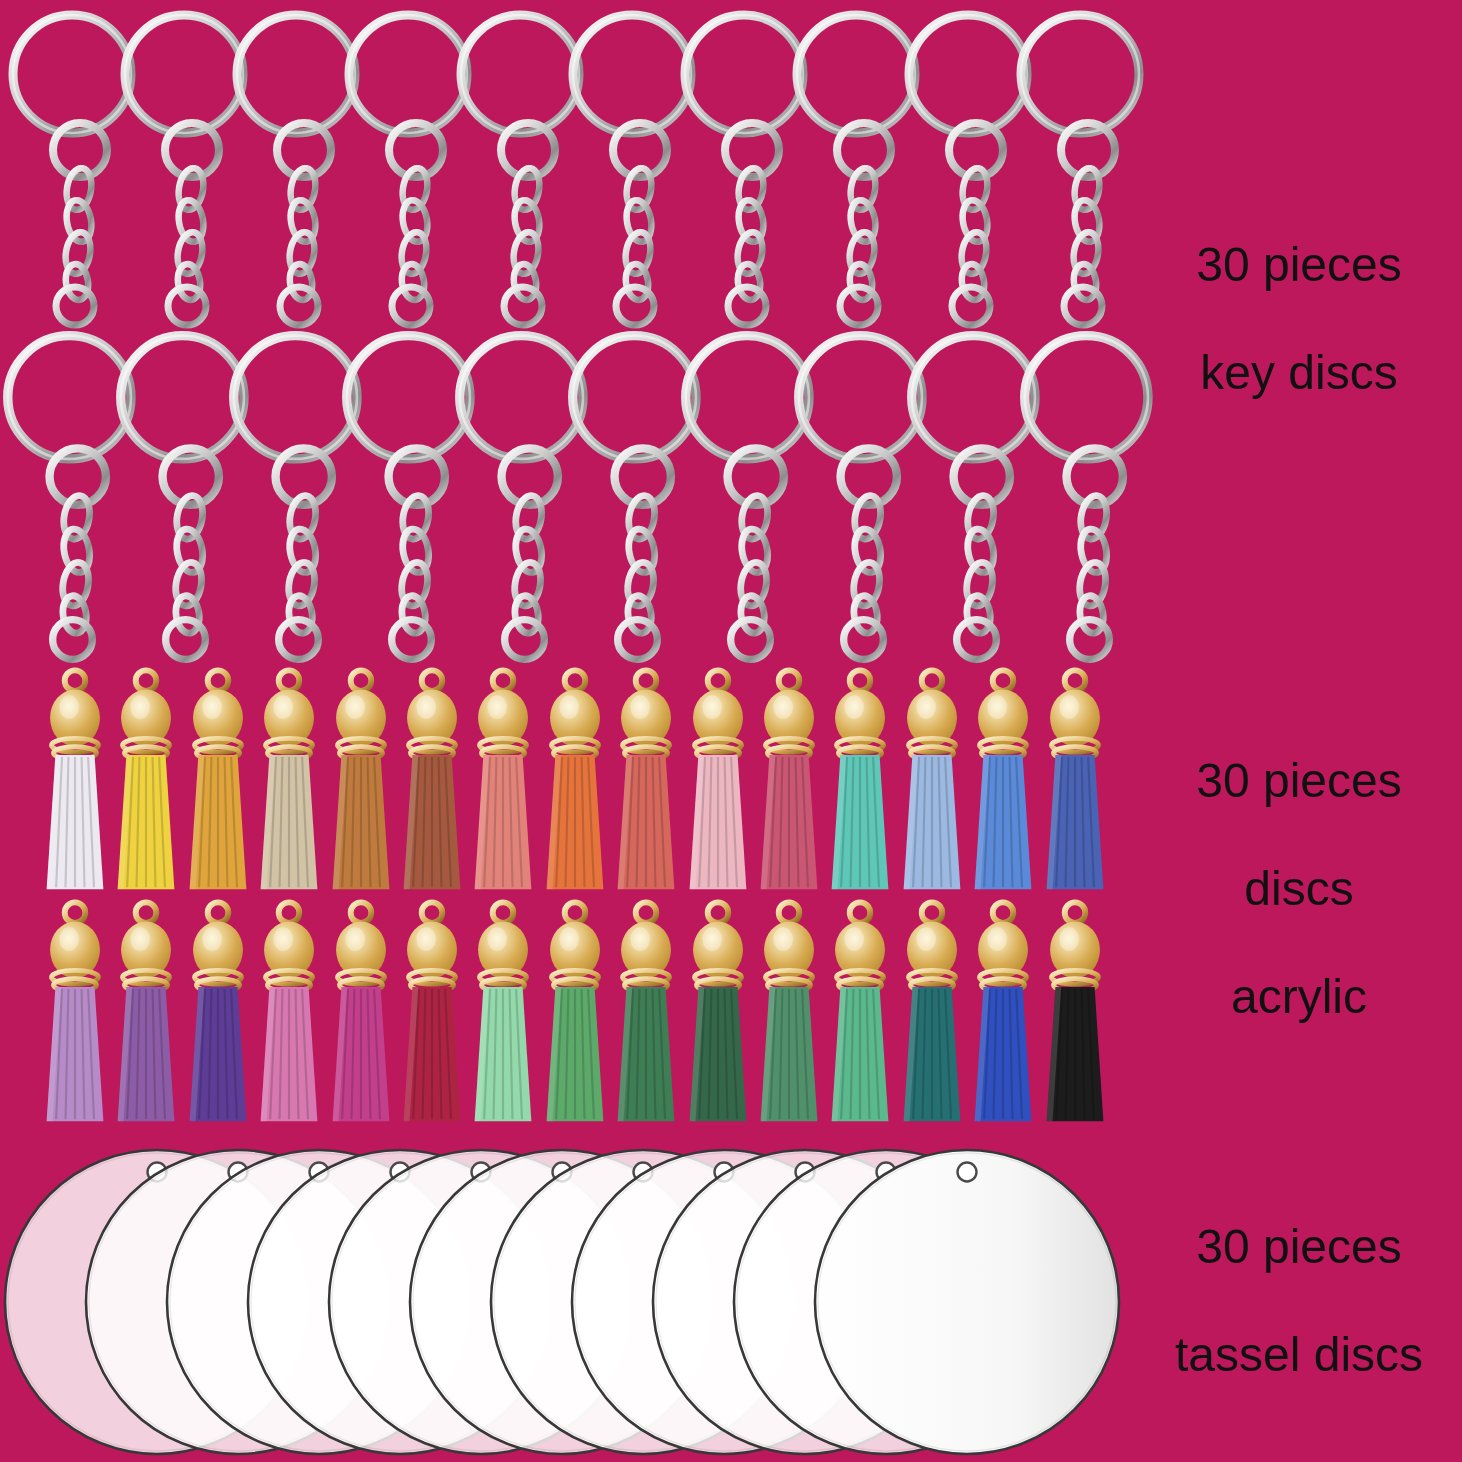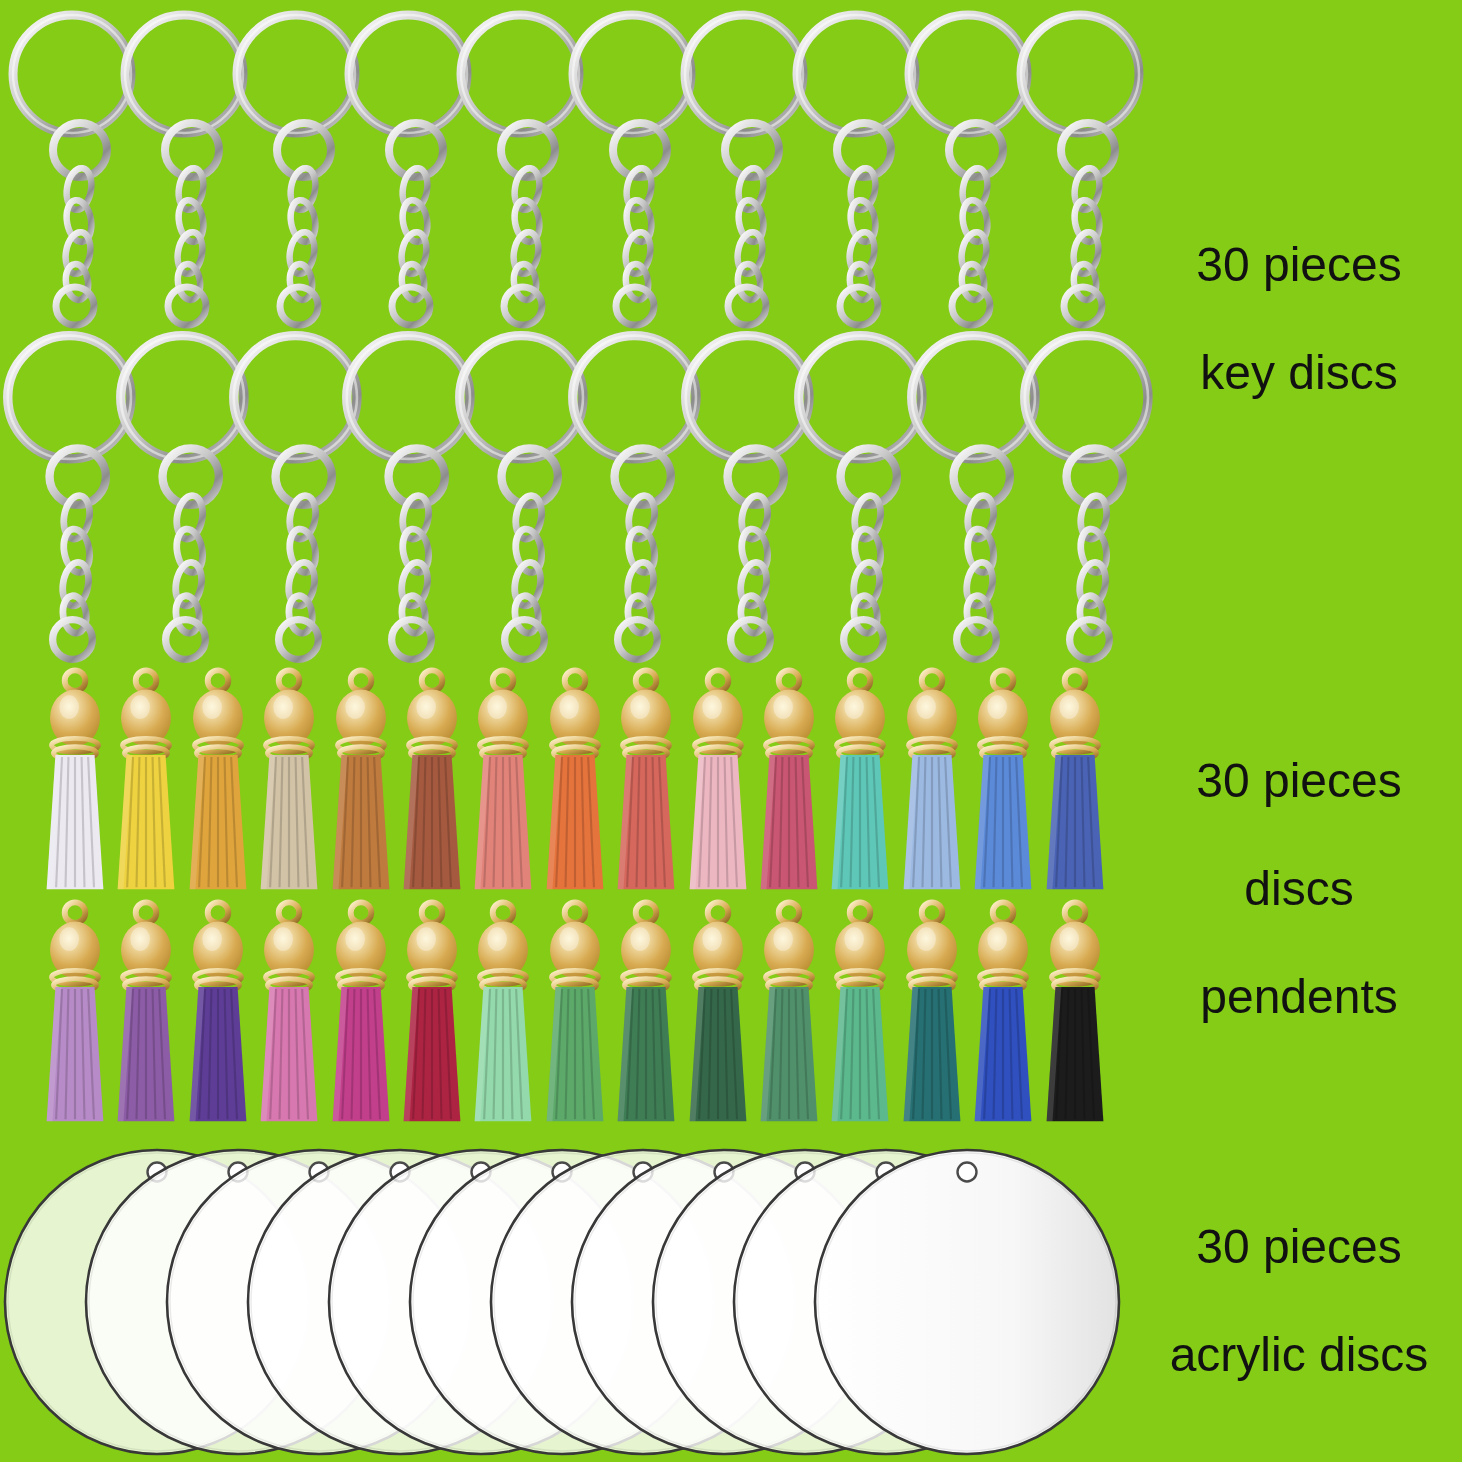--- a/index.html
+++ b/index.html
@@ -1,16 +1,16 @@
 <!DOCTYPE html>
 <html><head>
 <meta charset="utf-8">
 <style>
   html,body{margin:0;padding:0;background:#ffffff;}
-  .stage{position:relative;width:1462px;height:1462px;background:#84cc16;overflow:hidden;
+  .stage{position:relative;width:1462px;height:1462px;background:#be185d;overflow:hidden;
          font-family:"Liberation Sans", sans-serif;}
   .row{position:absolute;left:0;top:0;width:1462px;height:1462px;pointer-events:none;}
   svg.item{position:absolute;display:block;}
   .label{position:absolute;left:1138px;width:322px;text-align:center;color:#111111;
          font-size:48px;font-weight:400;}
   .lline{line-height:50px;margin-bottom:58px;white-space:nowrap;}
   .defs{position:absolute;width:0;height:0;overflow:hidden;}
 </style>
 </head>
 <body>
@@ -733,21 +733,21 @@
     </div>
 
   <div class="label" style="top:240px">
     <div class="lline">30 pieces</div>
     <div class="lline">key discs</div>
   </div>
 
   <div class="label" style="top:756px">
     <div class="lline">30 pieces</div>
     <div class="lline">discs</div>
-    <div class="lline">pendents</div>
+    <div class="lline">acrylic</div>
   </div>
 
   <div class="label" style="top:1222px">
     <div class="lline">30 pieces</div>
-    <div class="lline">acrylic discs</div>
+    <div class="lline">tassel discs</div>
   </div>
 
 </div>
 
 </body></html>

